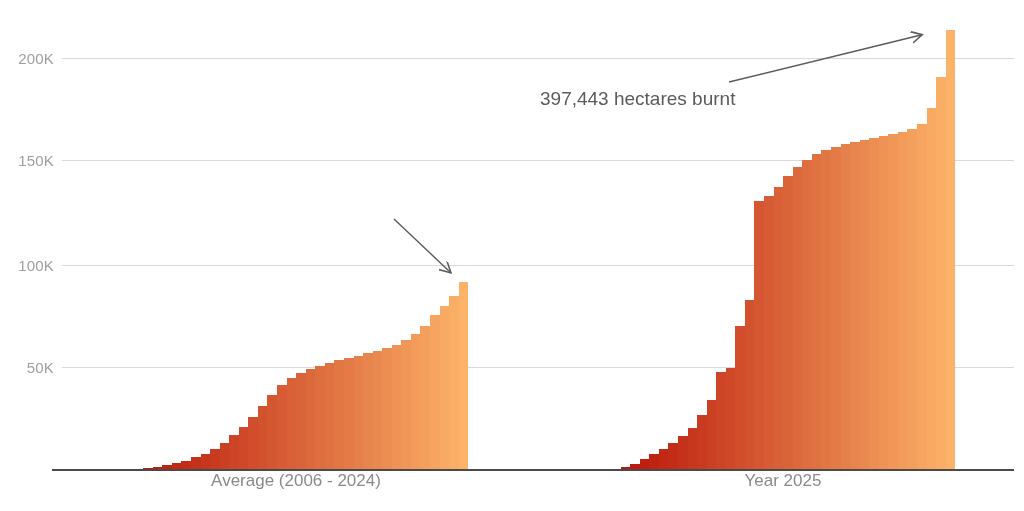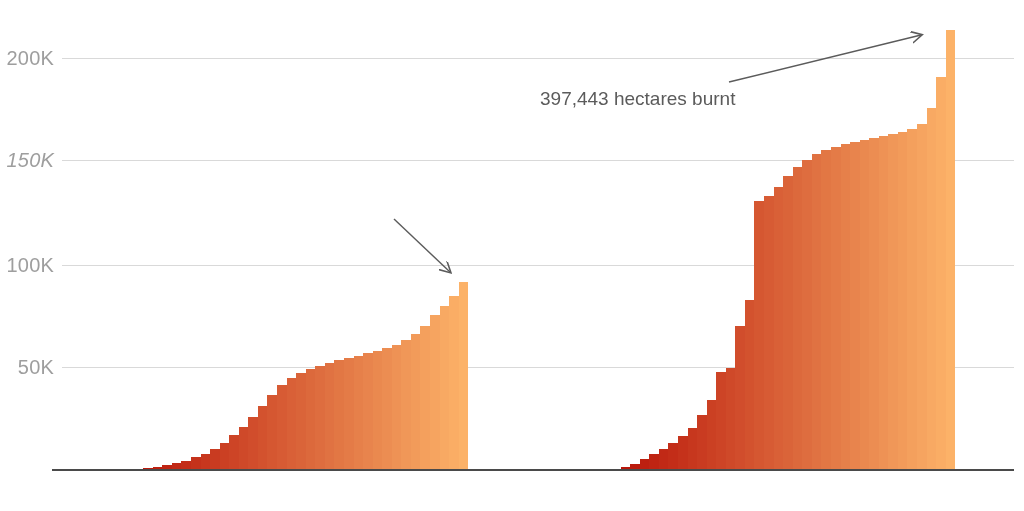--- a/index.html
+++ b/index.html
@@ -27,21 +27,21 @@
     right:10px;
     height:2px;
     background:#4a4a4a;
   }
   .ytick-label{
     position:absolute;
     right:auto;
     left:6px;
     width:48px;
     text-align:right;
-    font-size:20px;
+    font-size:15px;
     color:#9e9e9e;
     letter-spacing:0.2px;
     line-height:1;
   }
 
   
   .panel{
     position:absolute;
     bottom:41px;
     height:440px;
@@ -80,21 +80,21 @@
     overflow:visible;
     pointer-events:none;
   }
 </style>
 </head>
 <body>
 
 <div id="chart-root">
 
   <div class="ytick-label" style="top:58px;transform:translateY(-50%);">200K</div>
-  <div class="ytick-label" style="top:160px;transform:translateY(-50%);font-style:italic;">150K</div>
+  <div class="ytick-label" style="top:160px;transform:translateY(-50%);">150K</div>
   <div class="ytick-label" style="top:265px;transform:translateY(-50%);">100K</div>
   <div class="ytick-label" style="top:367px;transform:translateY(-50%);text-align:right;">50K</div>
 
   <div class="gridline" style="top:58px;"></div>
   <div class="gridline" style="top:160px;"></div>
   <div class="gridline" style="top:265px;"></div>
   <div class="gridline" style="top:367px;"></div>
 
   <div class="panel" id="panel-average" style="left:124px;width:344px;">
     <div class="bars" id="bars-average">
@@ -172,20 +172,22 @@
         <div class="bar" style="height: 77.57%; background: rgb(244, 160, 93);"></div>
         <div class="bar" style="height: 78.738%; background: rgb(246, 164, 96);"></div>
         <div class="bar" style="height: 82.243%; background: rgb(248, 169, 99);"></div>
         <div class="bar" style="height: 89.252%; background: rgb(250, 173, 101);"></div>
         <div class="bar" style="height: 99.997%; background: rgb(252, 178, 104);"></div>
       </div>
   </div>
 
   <div class="axis-baseline" style="top:469px;"></div>
 
+  <div class="panel-label" style="left:124px;width:344px;">Average (2006 - 2024)</div>
+  <div class="panel-label" style="left:611px;width:344px;">Year 2025</div>
 
   <div class="annotation" style="left:540px;top:89px;">397,443 hectares burnt</div>
 
   <svg class="arrow-svg" style="left:0;top:0;width:1024px;height:511px;">
     <defs>
       <marker id="ah" markerWidth="9" markerHeight="9" refX="7" refY="4.2" orient="auto" markerUnits="strokeWidth">
         <path d="M0,0 L8,4.2 L0,8.4" fill="none" stroke="#5b5b5b" stroke-width="1.1"></path>
       </marker>
     </defs>
     <line x1="394" y1="219" x2="450" y2="272" stroke="#5b5b5b" stroke-width="1.4" marker-end="url(#ah)"></line>

